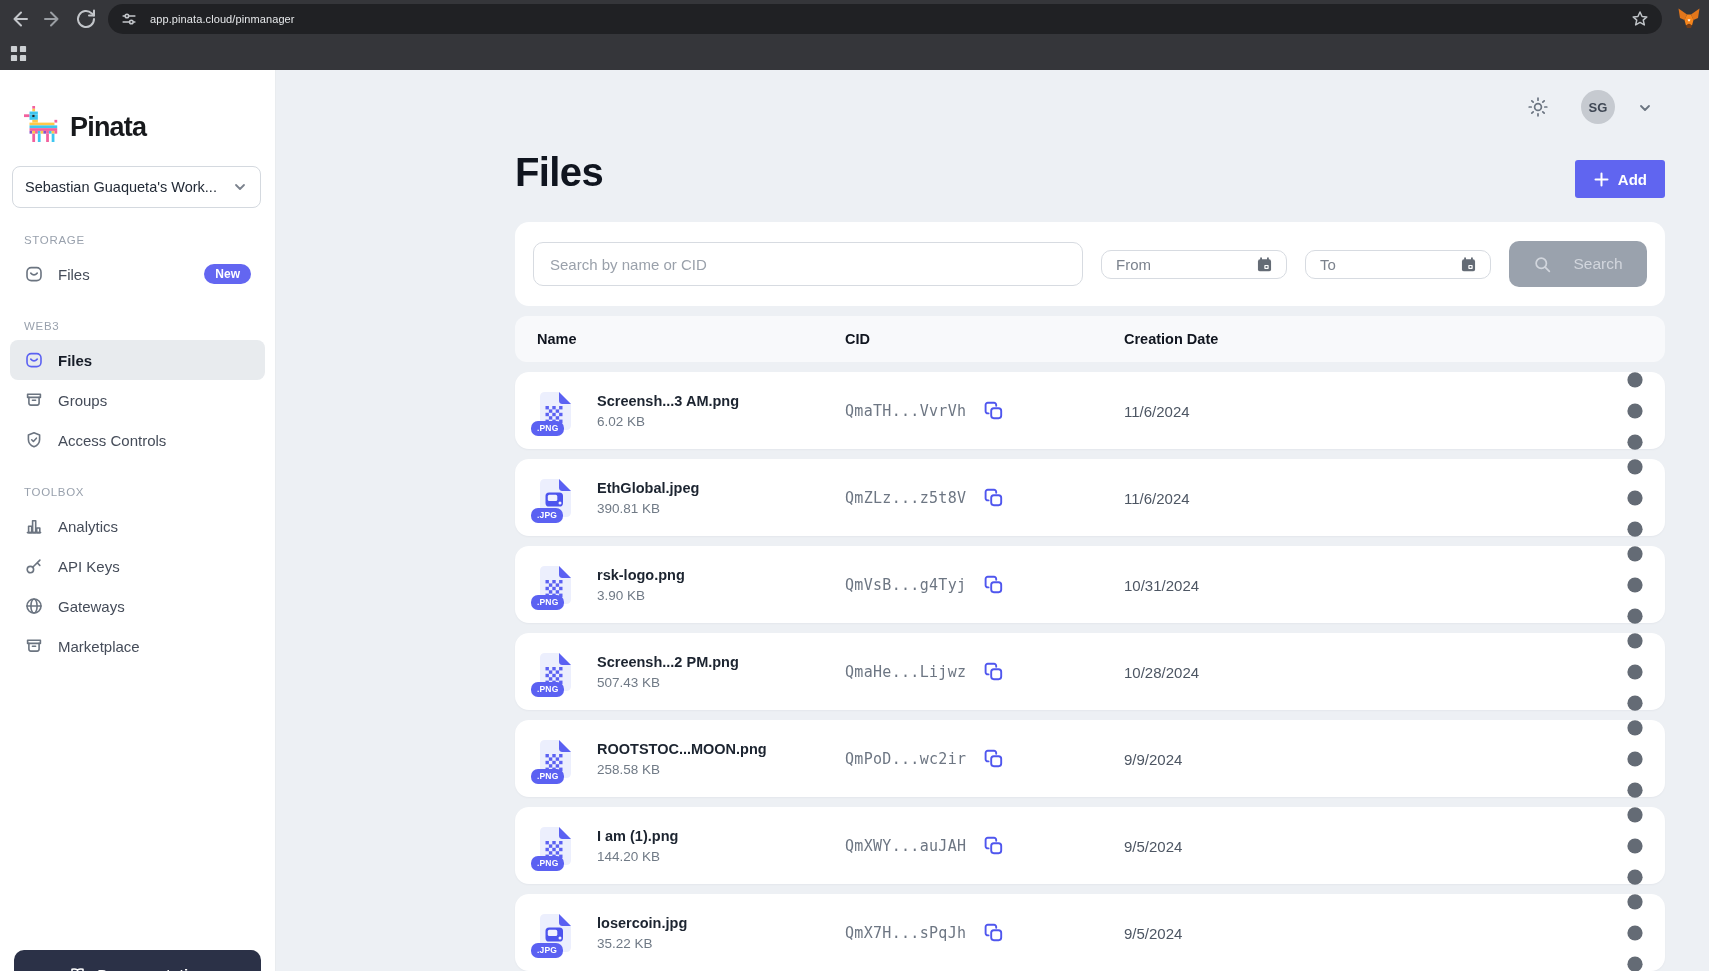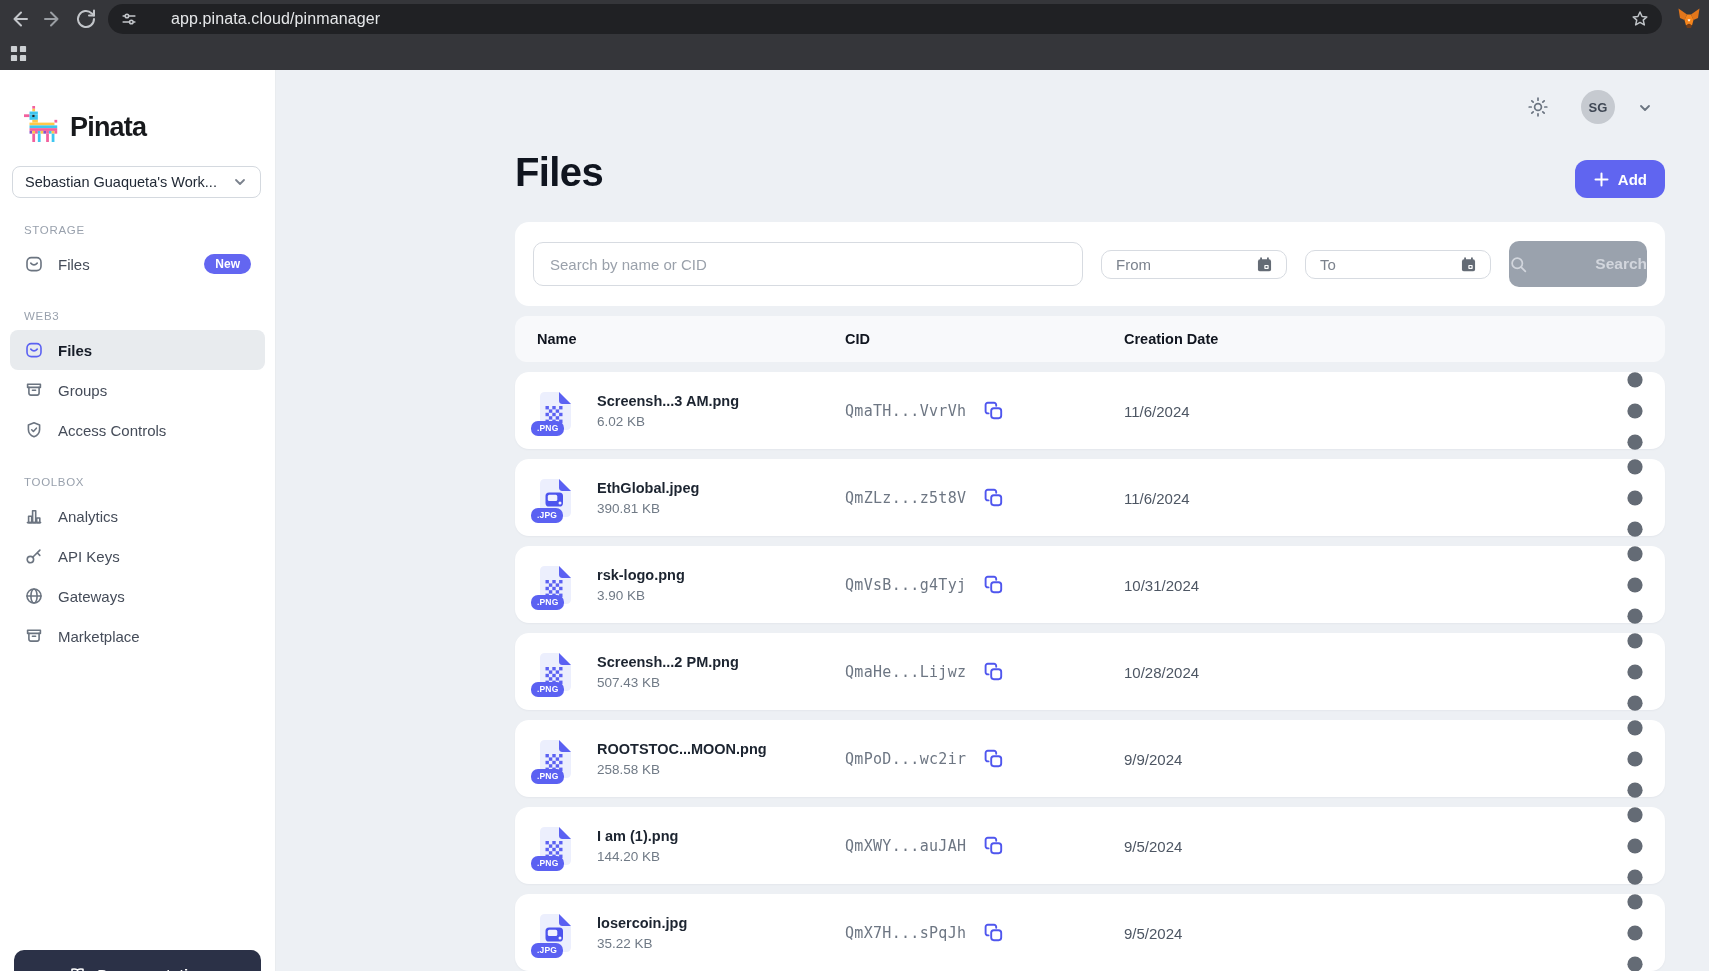--- a/index.html
+++ b/index.html
@@ -8,64 +8,64 @@
   svg { display:block; }
 
   
   .browser-top { position:absolute; top:0; left:0; right:0; height:38px; background:#35363a; }
   .nav-ico { position:absolute; top:7px; width:24px; height:24px; color:#c3c6ca; cursor:pointer; }
   .nav-back { left:8px; }
   .nav-fwd  { left:40px; color:#9a9ea3; }
   .nav-reload { left:74px; }
   .url-pill { position:absolute; left:108px; right:47px; top:4px; height:30px; background:#202124; border-radius:15px; display:flex; align-items:center; padding:0 12px; cursor:text; }
   .tune-ico { width:18px; height:18px; color:#c3c6ca; margin-right:12px; flex:0 0 auto; }
-  .url-text { color:#e6e8ea; font-size:16px; letter-spacing:.1px; white-space:nowrap; overflow:hidden; flex:1;margin-left:21px; }
+  .url-text { color:#e6e8ea; font-size:11px; letter-spacing:.1px; white-space:nowrap; overflow:hidden; flex:1; }
   .star-ico { width:20px; height:20px; color:#bfc3c7; margin-left:10px; flex:0 0 auto; cursor:pointer; }
   .fox-ico { position:absolute; right:8px; top:7px; width:24px; height:24px; cursor:pointer; }
   .browser-sub { position:absolute; top:38px; left:0; right:0; height:32px; background:#35363a; }
   .grid-ico { position:absolute; left:9px; top:6px; width:19px; height:19px; color:#cdd0d3; cursor:pointer; }
 
   
   .app { position:absolute; top:70px; left:0; right:0; bottom:0; background:#edf0f4; }
 
   
   .sidebar { position:absolute; left:0; top:0; bottom:0; width:276px; background:#ffffff; border-right:1px solid #e9ecef; overflow:hidden; }
   .logo { display:flex; align-items:center; gap:10px; margin:34px 0 0 24px; height:46px; }
   .logo-mark { width:36px; height:42px; }
   .logo-word { font-size:27px; font-weight:800; color:#17191c; letter-spacing:-0.8px; }
-  .workspace { margin:16px 14px 0 12px; height:32px; border:1px solid #d4d9df; border-radius:8px; display:flex; align-items:center; padding:0 12px; cursor:pointer; background:#fff; }
+  .workspace { margin:16px 14px 0 12px; height:42px; border:1px solid #d4d9df; border-radius:8px; display:flex; align-items:center; padding:0 12px; cursor:pointer; background:#fff; }
   .workspace-text { font-size:14.5px; color:#222a36; white-space:nowrap; overflow:hidden; text-overflow:ellipsis; flex:1; }
   .chev { width:16px; height:16px; color:#7b828d; flex:0 0 auto; }
   .side-label { margin:26px 0 8px 24px; font-size:11.5px; font-weight:400; letter-spacing:.06em; color:#99a1ad; }
   .side-item { display:flex; align-items:center; gap:14px; height:40px; padding:0 14px; margin:0 10px; border-radius:8px; color:#454c59; font-size:15px; font-weight:500; cursor:pointer; }
   .side-item.active { background:#e8ebee; color:#171d28; font-weight:600; }
   .side-icon { width:20px; height:20px; color:#6b7480; flex:0 0 auto; }
   .side-item.active .side-icon { color:#5b61f2; }
   .side-badge { margin-left:auto; background:#6366f1; color:#fff; font-size:12px; font-weight:600; padding:3px 11px; border-radius:999px; }
   .doc-btn { position:absolute; left:14px; right:14px; top:880px; height:48px; background:#2b3147; color:#fff; border:none; border-radius:10px; font-size:15px; font-weight:600; display:flex; align-items:center; justify-content:center; gap:10px; cursor:pointer; font-family:inherit; }
   .book-ico { width:19px; height:19px; color:#fff; }
 
   
   .main { position:absolute; left:276px; top:0; right:0; bottom:0; }
   .sun-ico { position:absolute; left:1251px; top:26px; width:22px; height:22px; color:#6b7480; cursor:pointer; }
   .avatar { position:absolute; left:1305px; top:20px; width:34px; height:34px; border-radius:50%; background:#c6cad0; color:#3f4754; font-size:13px; font-weight:700; display:flex; align-items:center; justify-content:center; cursor:pointer; }
   .acct-chev { position:absolute; left:1361px; top:30px; width:16px; height:16px; color:#6b7480; cursor:pointer; }
 
   .content { position:absolute; left:239px; right:44px; top:0; bottom:0; }
   .page-title { position:absolute; left:0; top:80px; font-size:40px; font-weight:800; color:#10151f; letter-spacing:-0.6px; }
-  .add-btn { position:absolute; right:0; top:90px; height:38px; padding:8px 18px; background:#6065f0; color:#fff; border:none; border-radius:12px; font-size:15px; font-weight:600; display:flex; align-items:center; gap:8px; cursor:pointer; font-family:inherit; }
+  .add-btn { position:absolute; right:0; top:90px; height:38px; padding:8px 18px; background:#6065f0; color:#fff; border:none; border-radius:3px; font-size:15px; font-weight:600; display:flex; align-items:center; gap:8px; cursor:pointer; font-family:inherit; }
   .plus-ico { width:17px; height:17px; color:#fff; }
 
   .filter-panel { position:absolute; left:0; right:0; top:152px; height:84px; background:#fff; border-radius:14px; display:flex; align-items:center; gap:18px; padding:8px 18px; }
   .search-input { flex:1; height:44px; border:1px solid #d7dbe1; border-radius:10px; padding:0 16px; font-size:15px; color:#222a36; font-family:inherit; background:#fff; outline:none; }
   .search-input::placeholder { color:#9aa1ab; }
   .date-field { width:186px; height:29px; border:1px solid #d7dbe1; border-radius:10px; display:flex; align-items:center; justify-content:space-between; padding:0 12px 0 14px; cursor:pointer; background:#fff; }
   .date-ph { font-size:15px; color:#7b828d; }
   .cal-ico { width:19px; height:19px; color:#646b75; }
-  .search-btn { width:138px; height:46px; background:#9aa2ad; border:none; border-radius:10px; color:#d2d6dd; font-size:15.5px; font-weight:700; display:flex; align-items:center; justify-content:space-between; gap:21px; cursor:default; font-family:inherit; }
+  .search-btn { width:138px; height:46px; background:#9aa2ad; border:none; border-radius:10px; color:#d2d6dd; font-size:15.5px; font-weight:400; display:flex; align-items:center; justify-content:center; gap:21px; cursor:default; font-family:inherit; }
   .mag-ico { width:19px; height:19px; color:#d2d6dd; }
 
   .table-head { position:absolute; left:0; right:0; top:246px; height:46px; background:#f8f9fb; border-radius:12px; }
   .th { position:absolute; top:50%; transform:translateY(-50%); font-size:14.5px; font-weight:700; color:#10151f; }
   .col-name { left:22px; } .col-cid { left:330px; } .col-date { left:609px; }
 
   .row-card { position:absolute; left:0; right:0; height:77px; background:#fff; border-radius:14px; box-shadow:0 1px 2px rgba(16,24,40,.04); cursor:pointer; }
   .cell-file { position:absolute; left:22px; top:50%; transform:translateY(-50%); display:flex; align-items:center; gap:23px; }
   .file-ico { position:relative; width:37px; height:44px; }
   .file-badge { position:absolute; left:-6px; bottom:-3px; background:#5b61f2; color:#fff; font-size:8.5px; font-weight:700; letter-spacing:.02em; padding:2.5px 6px; border-radius:7px; }

